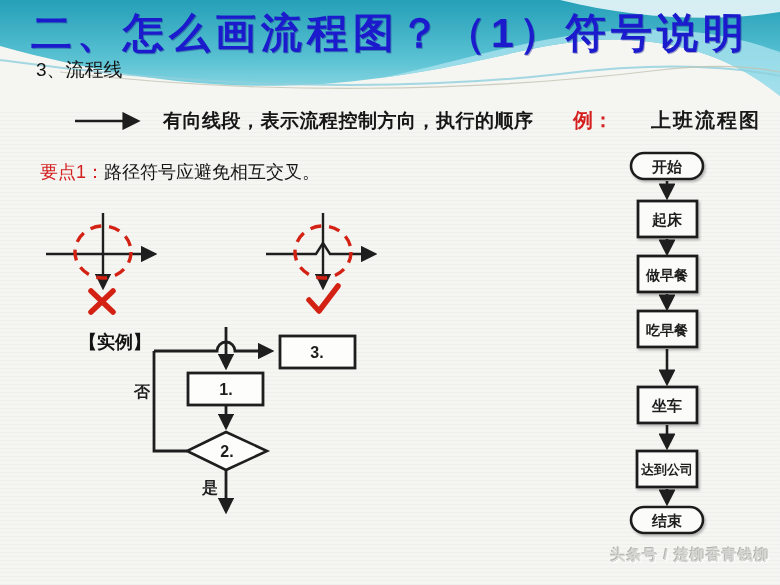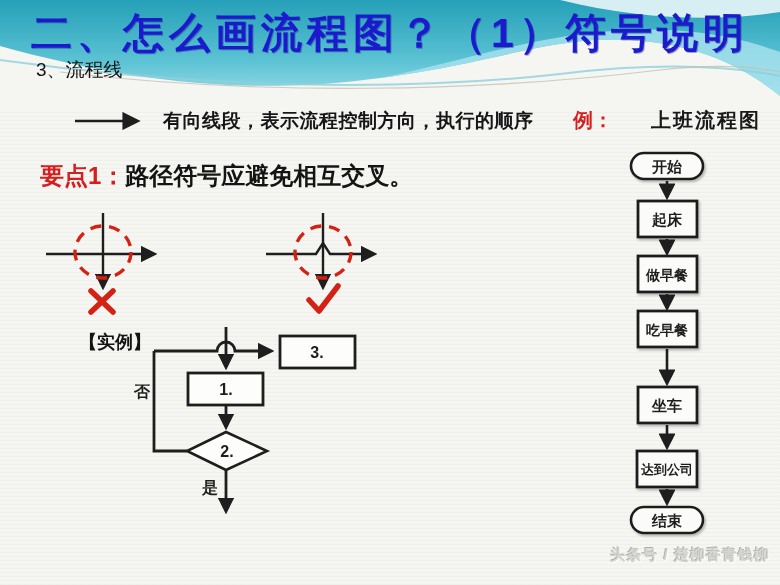--- a/index.html
+++ b/index.html
@@ -33,21 +33,21 @@
   }
   .example{
     position:absolute;left:573px;top:107px;
     font-family:"Liberation Serif", serif;
     font-size:20px;font-weight:bold;white-space:nowrap;
   }
   .example .ex-label{color:#d41f1f;margin-right:6px;}
   .example .ex-title{color:#191919;letter-spacing:2px;margin-left:32px;}
   .point1{
     position:absolute;left:40px;top:160px;
-    font-size:24px;font-weight:bold;white-space:nowrap;
+    font-size:18px;font-weight:normal;white-space:nowrap;
   }
   .point1 .p1-label{color:#d41f1f;}
   .point1 .p1-text{color:#141414;}
   .cross-svg{position:absolute;left:40px;top:193px;}
   .inst-label{
     position:absolute;left:40px;top:330px;
     font-size:18px;font-weight:bold;color:#141414;margin-left:39px;
   }
   .inst-svg{position:absolute;left:130px;top:325px;}
   .daily-svg{position:absolute;left:595px;top:145px;}

